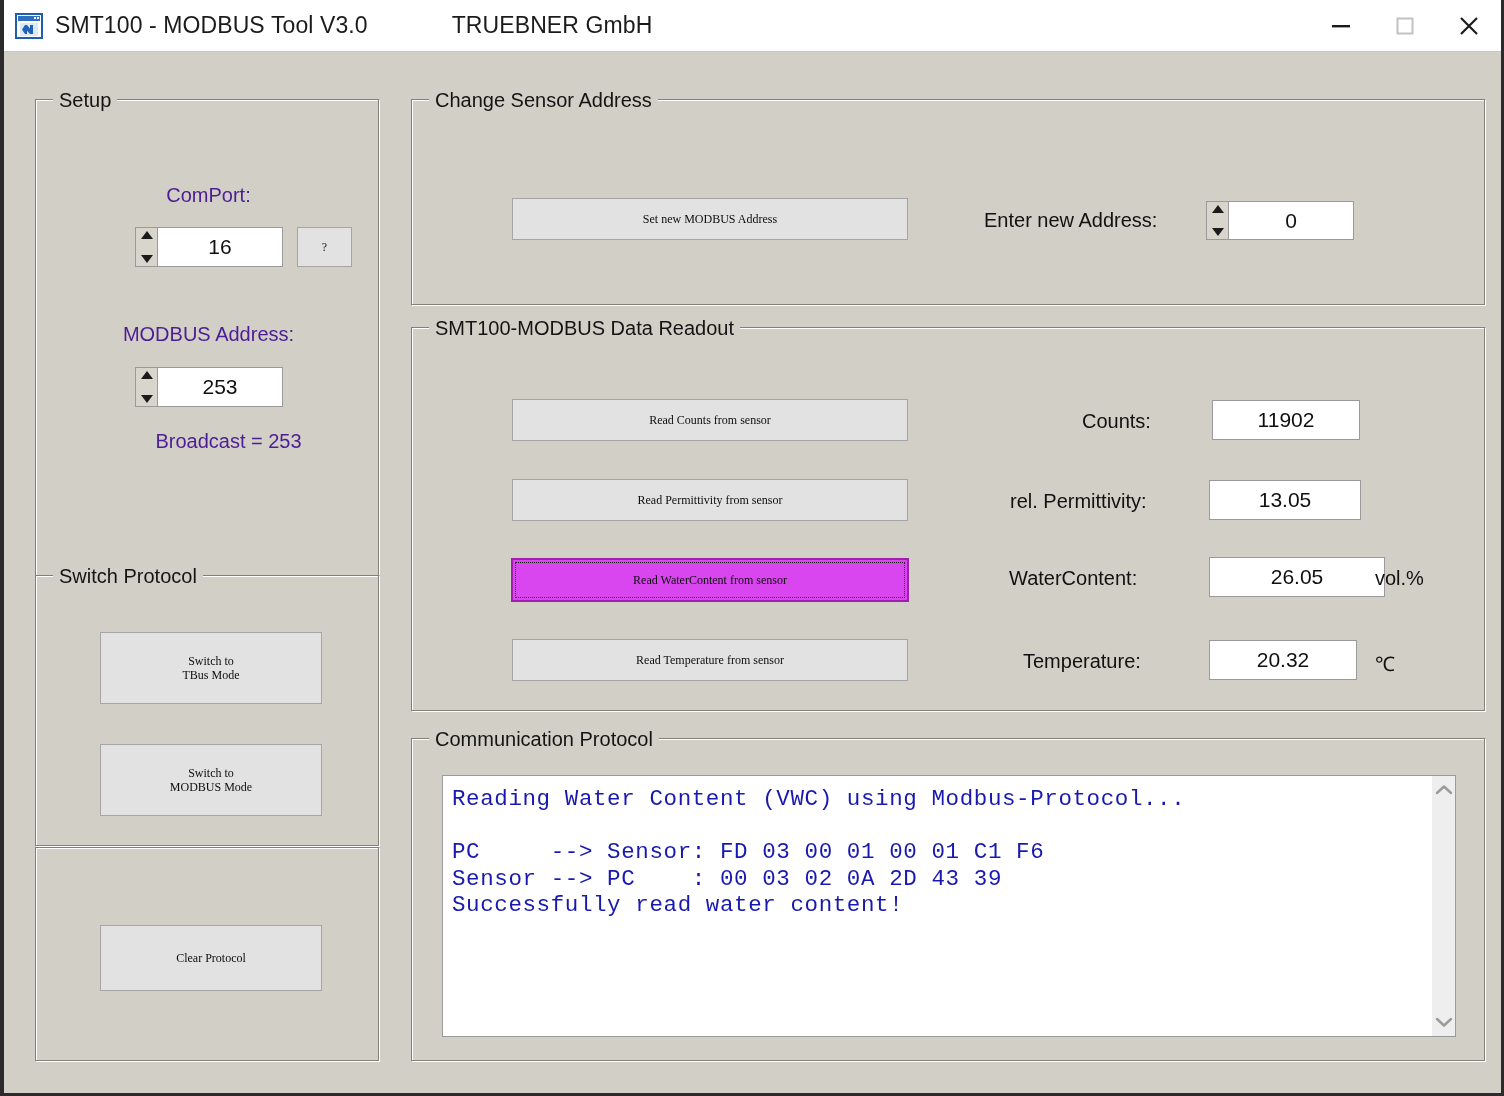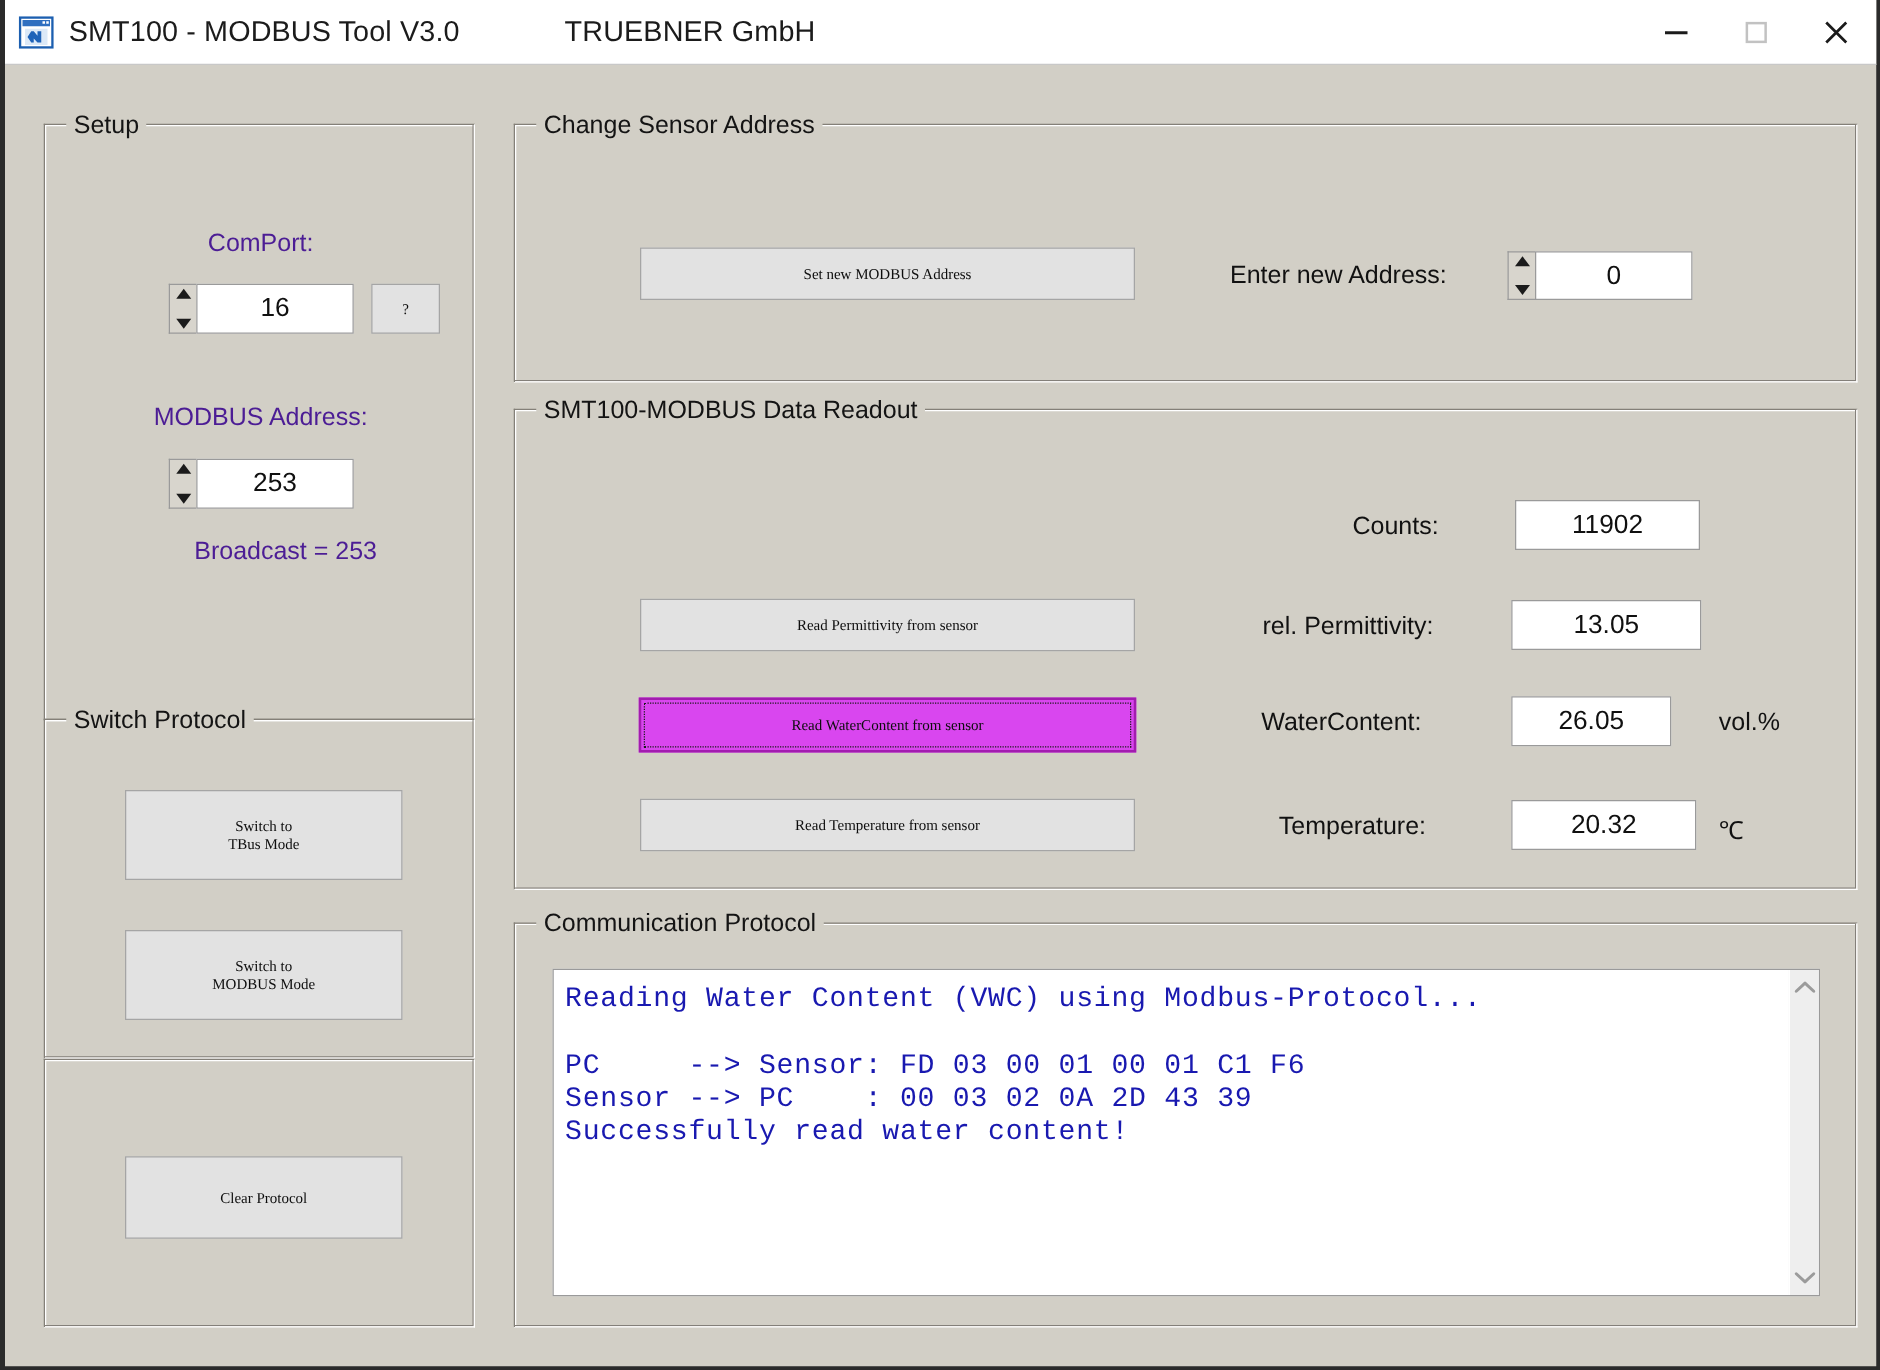--- a/index.html
+++ b/index.html
@@ -334,35 +334,36 @@
         <span class="tri up"></span>
         <span class="tri down"></span>
       </div>
       <div class="spin-box">0</div>
     </div>
   </div>
 
   <div class="group" id="grp-readout">
     <span class="group-title">SMT100-MODBUS Data Readout</span>
 
+    <div class="btn" style="left:100px; top:71px; width:396px; height:42px;">Read Counts from sensor</div>
     <span class="lbl" style="left:670px; top:82px;">Counts:</span>
     <div class="field" style="left:800px; top:72px; width:148px; height:40px;">11902</div>
     <span class="lbl" style="left:963px; top:82px;"></span>
 
     <div class="btn" style="left:100px; top:151px; width:396px; height:42px;">Read Permittivity from sensor</div>
     <span class="lbl" style="left:598px; top:162px;">rel. Permittivity:</span>
     <div class="field" style="left:797px; top:152px; width:152px; height:40px;">13.05</div>
     <span class="lbl" style="left:963px; top:162px;"></span>
 
     <div class="btn focused" style="left:99px; top:230px; width:398px; height:44px;">
       <span class="focus-ring"></span>
       <span>Read WaterContent from sensor</span>
     </div>
     <span class="lbl" style="left:597px; top:239px;">WaterContent:</span>
-    <div class="field" style="left:797px; top:229px; width:128px; height:40px;">26.05</div>
+    <div class="field" style="left:797px; top:229px; width:176px; height:40px;">26.05</div>
     <span class="lbl" style="left:963px; top:239px;">vol.%</span>
 
     <div class="btn" style="left:100px; top:311px; width:396px; height:42px;">Read Temperature from sensor</div>
     <span class="lbl" style="left:611px; top:322px;">Temperature:</span>
     <div class="field" style="left:797px; top:312px; width:148px; height:40px;">20.32</div>
     <span class="lbl" style="left:963px; top:322px;">℃</span>
   </div>
 
   <div class="group" id="grp-comm">
     <span class="group-title">Communication Protocol</span>

